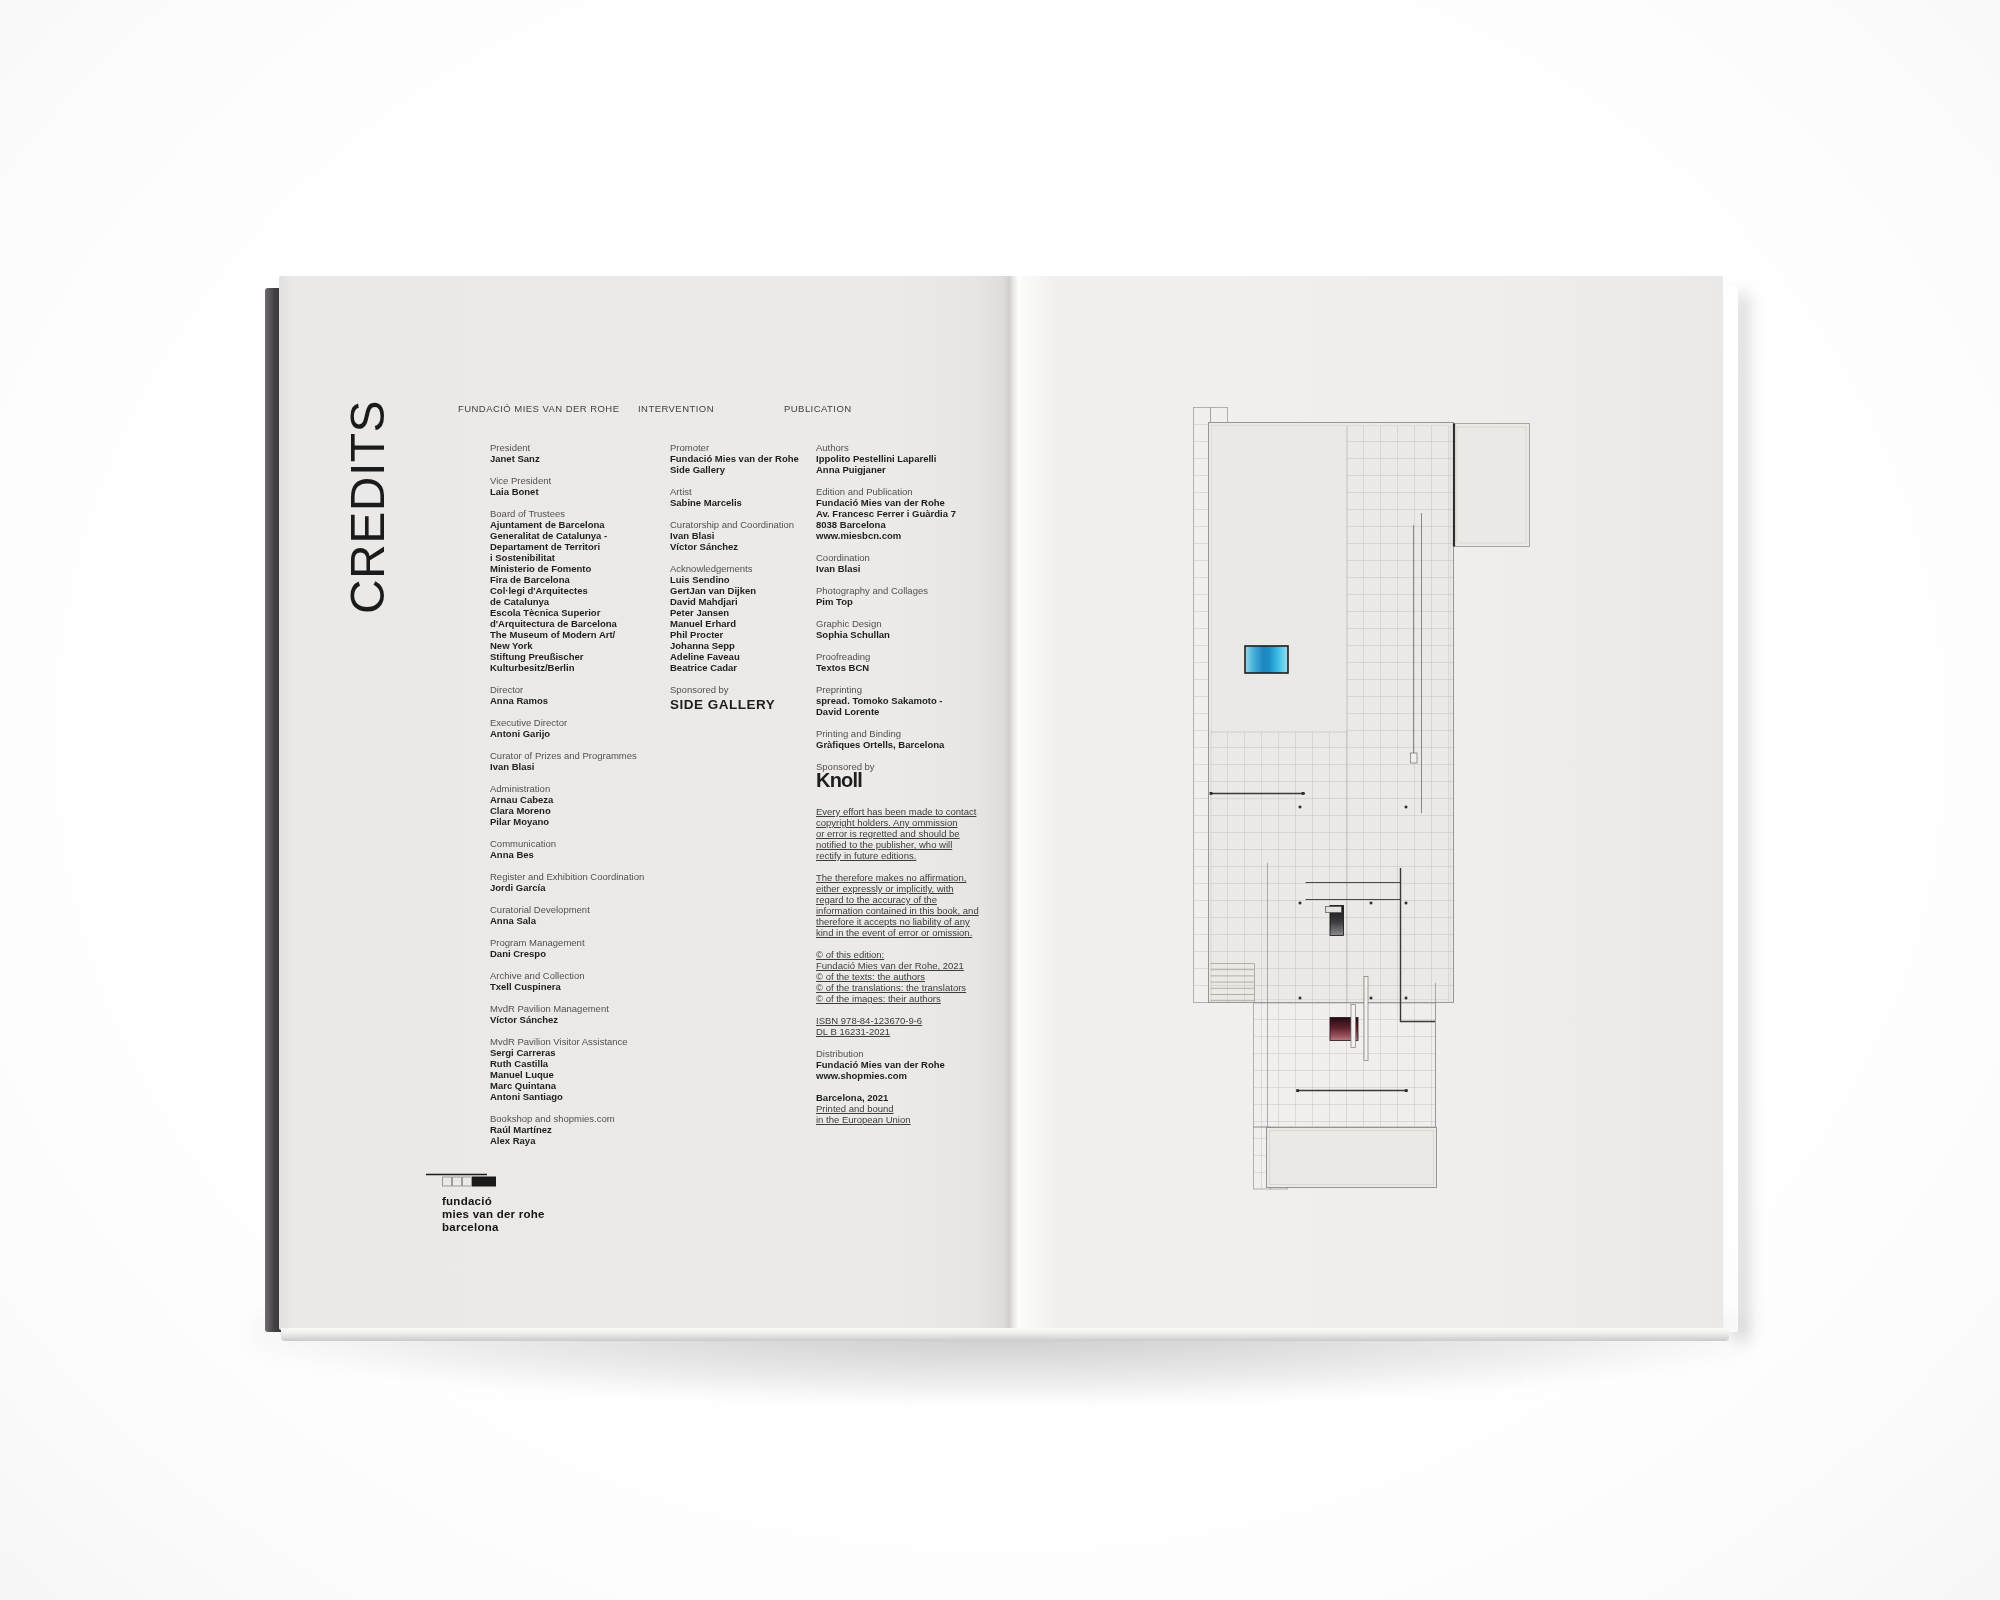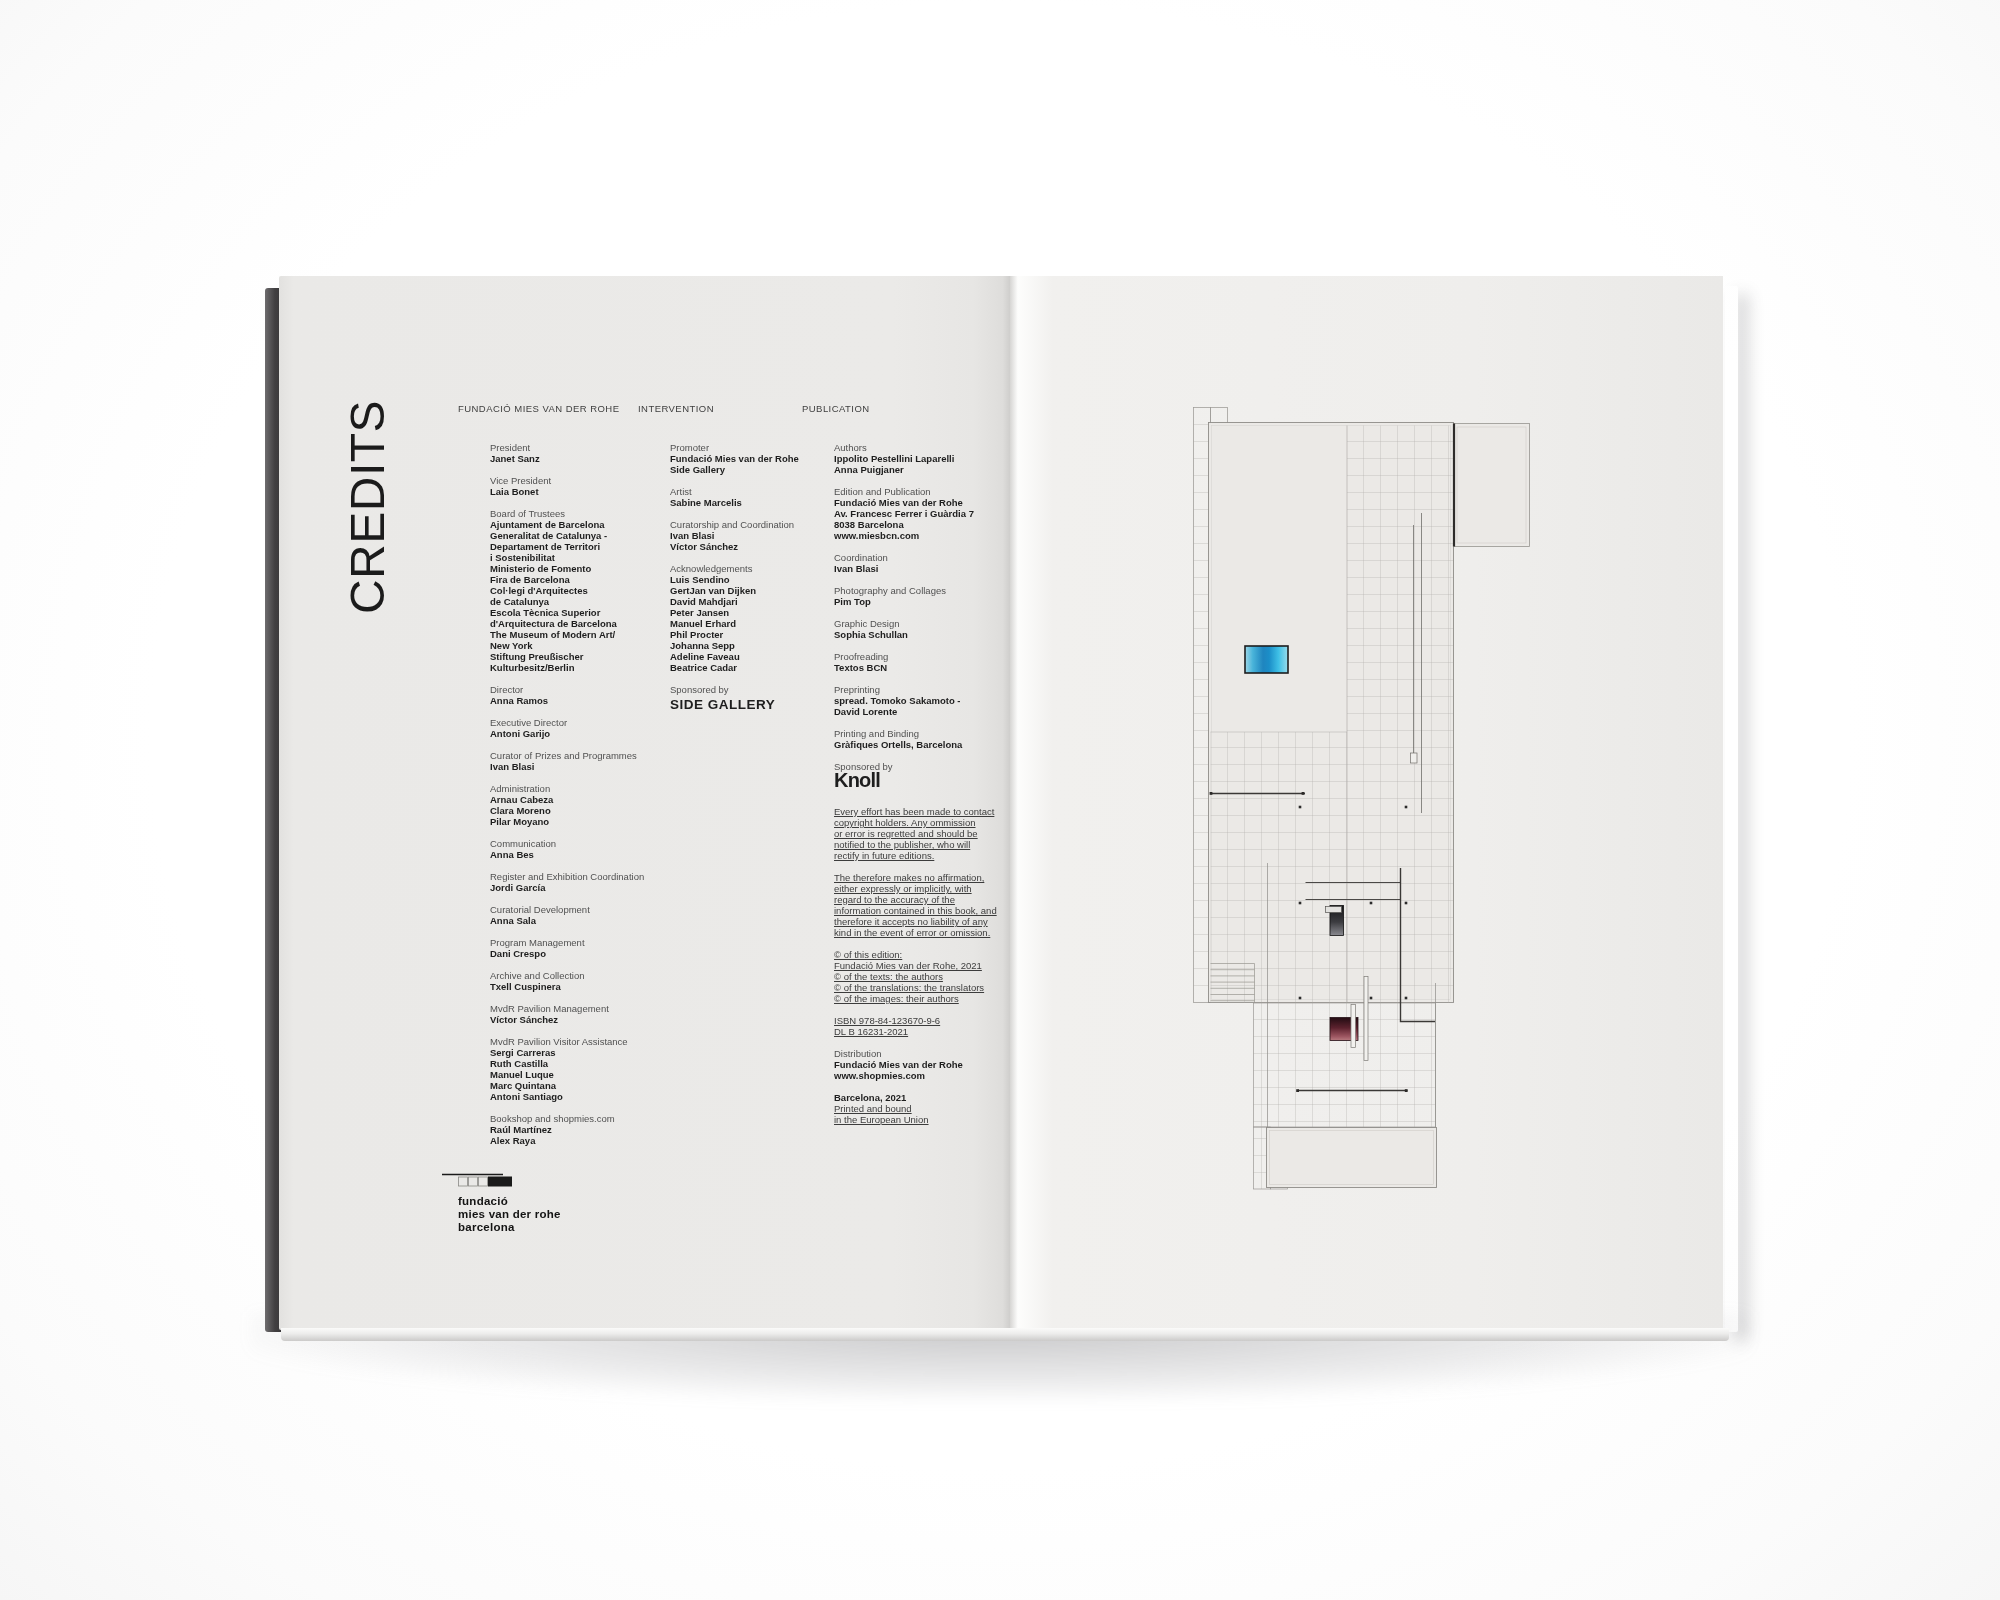--- a/index.html
+++ b/index.html
@@ -43,31 +43,31 @@
   .credits-title{
     position:absolute;left:238px;top:475px;width:260px;height:64px;
     transform:rotate(-90deg);
     font-size:48px;letter-spacing:.5px;font-weight:400;color:#1b1b1b;
     text-align:center;line-height:64px;white-space:nowrap;
   }
   .credits-col{position:absolute;top:403px;width:186px;font-size:9.5px;line-height:11px;color:#3a3a3a;}
   .credits-col div{white-space:nowrap;}
   .col-1{left:458px;}
   .col-2{left:638px;}
-  .col-3{left:802px;}
+  .col-3{left:784px;}
   .col-header{margin-bottom:28px;letter-spacing:.45px;color:#3e3e3e;}
   .section{margin-bottom:11px;margin-left:32px;}
   .label{color:#515151;}
   .bold{font-weight:700;color:#1e1e1e;}
   .plain{color:#3c3c3c;text-decoration:underline;}
   .sponsor-side .bold{font-size:13.5px;letter-spacing:.5px;margin-top:4px;}
   .sponsor-knoll .bold{font-size:20px;letter-spacing:-.8px;margin-top:3px;margin-bottom:4px;}
   .para-first{margin-top:20px;}
   
-  .logo{position:absolute;left:442px;top:1173px;width:120px;}
+  .logo{position:absolute;left:426px;top:1173px;width:120px;}
   .logo-text{margin-left:16px;margin-top:3px;font-weight:700;font-size:11.5px;line-height:13px;letter-spacing:.25px;color:#141414;}
   
   .plan{position:absolute;left:1191px;top:398px;}
 </style>
 </head>
 <body>
 
 <div class="scene">
 
   <div class="book-shadow"></div>

